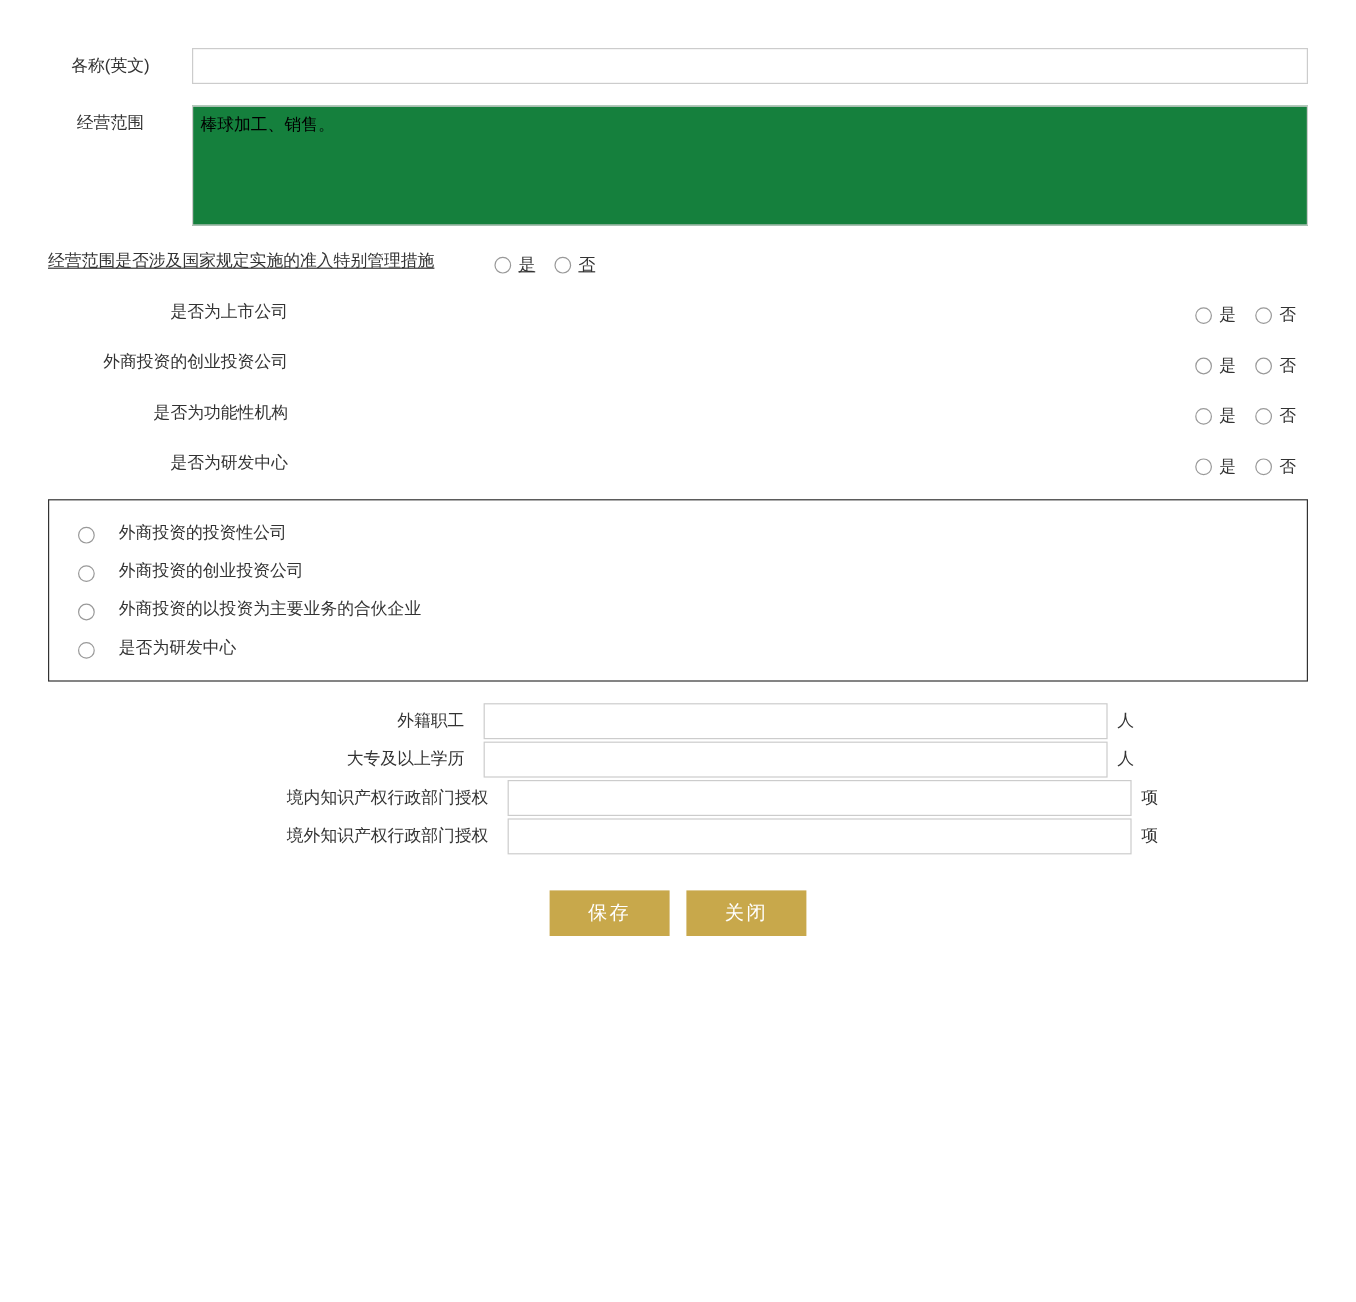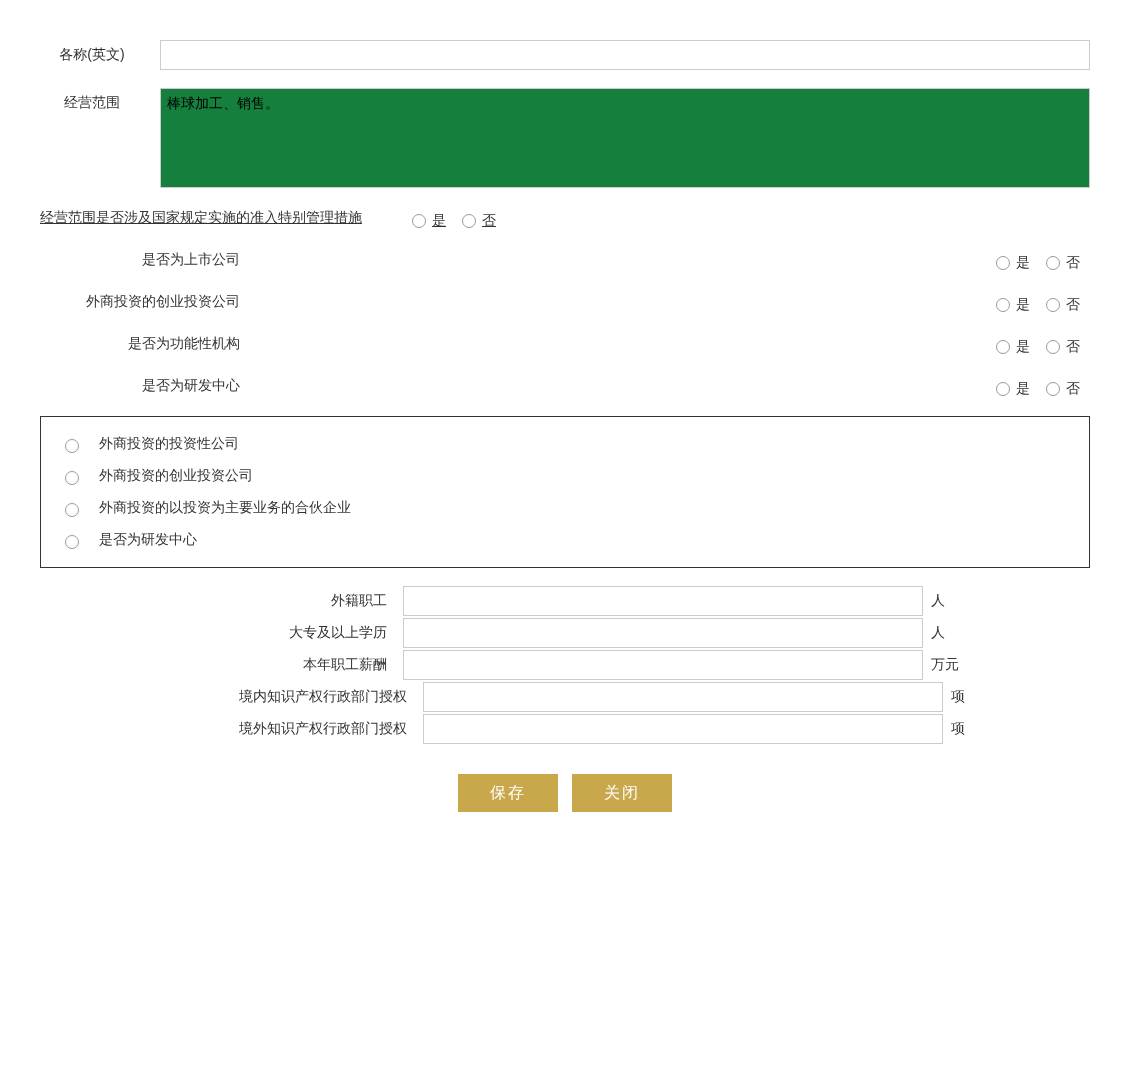--- a/index.html
+++ b/index.html
@@ -317,25 +317,20 @@
     <input type="text" class="num-input" value="" style="">
     <div class="num-unit">人</div>
   </div>
 
   <div class="num-row">
     <div class="num-label">大专及以上学历</div>
     <input type="text" class="num-input" value="" style="">
     <div class="num-unit">人</div>
   </div>
 
-  <div class="num-row">
-    <div class="num-label">本年职工薪酬</div>
-    <input type="text" class="num-input" value="" style="">
-    <div class="num-unit">万元</div>
-  </div>
 
   <div class="num-row">
     <div class="num-label" style="width:260px;">境内知识产权行政部门授权</div>
     <input type="text" class="num-input" value="" style="">
     <div class="num-unit">项</div>
   </div>
 
   <div class="num-row">
     <div class="num-label" style="width:260px;">境外知识产权行政部门授权</div>
     <input type="text" class="num-input" value="" style="">

